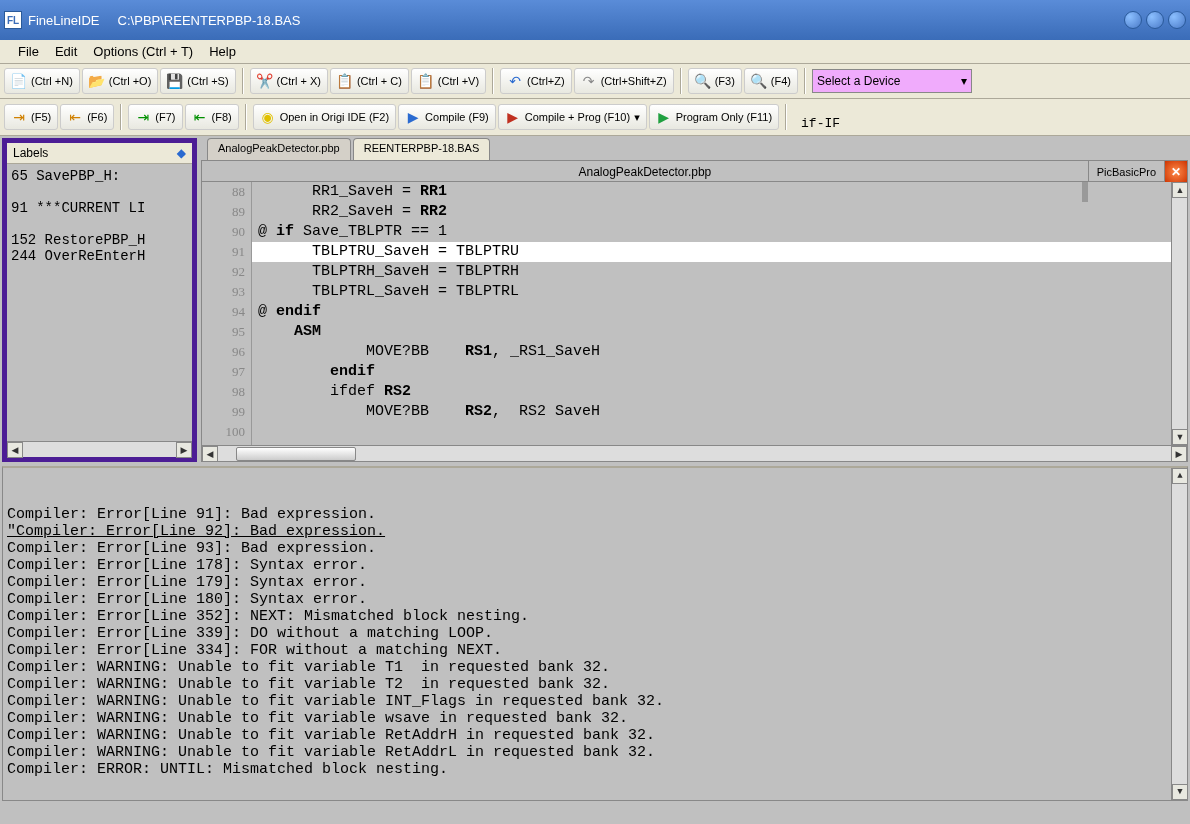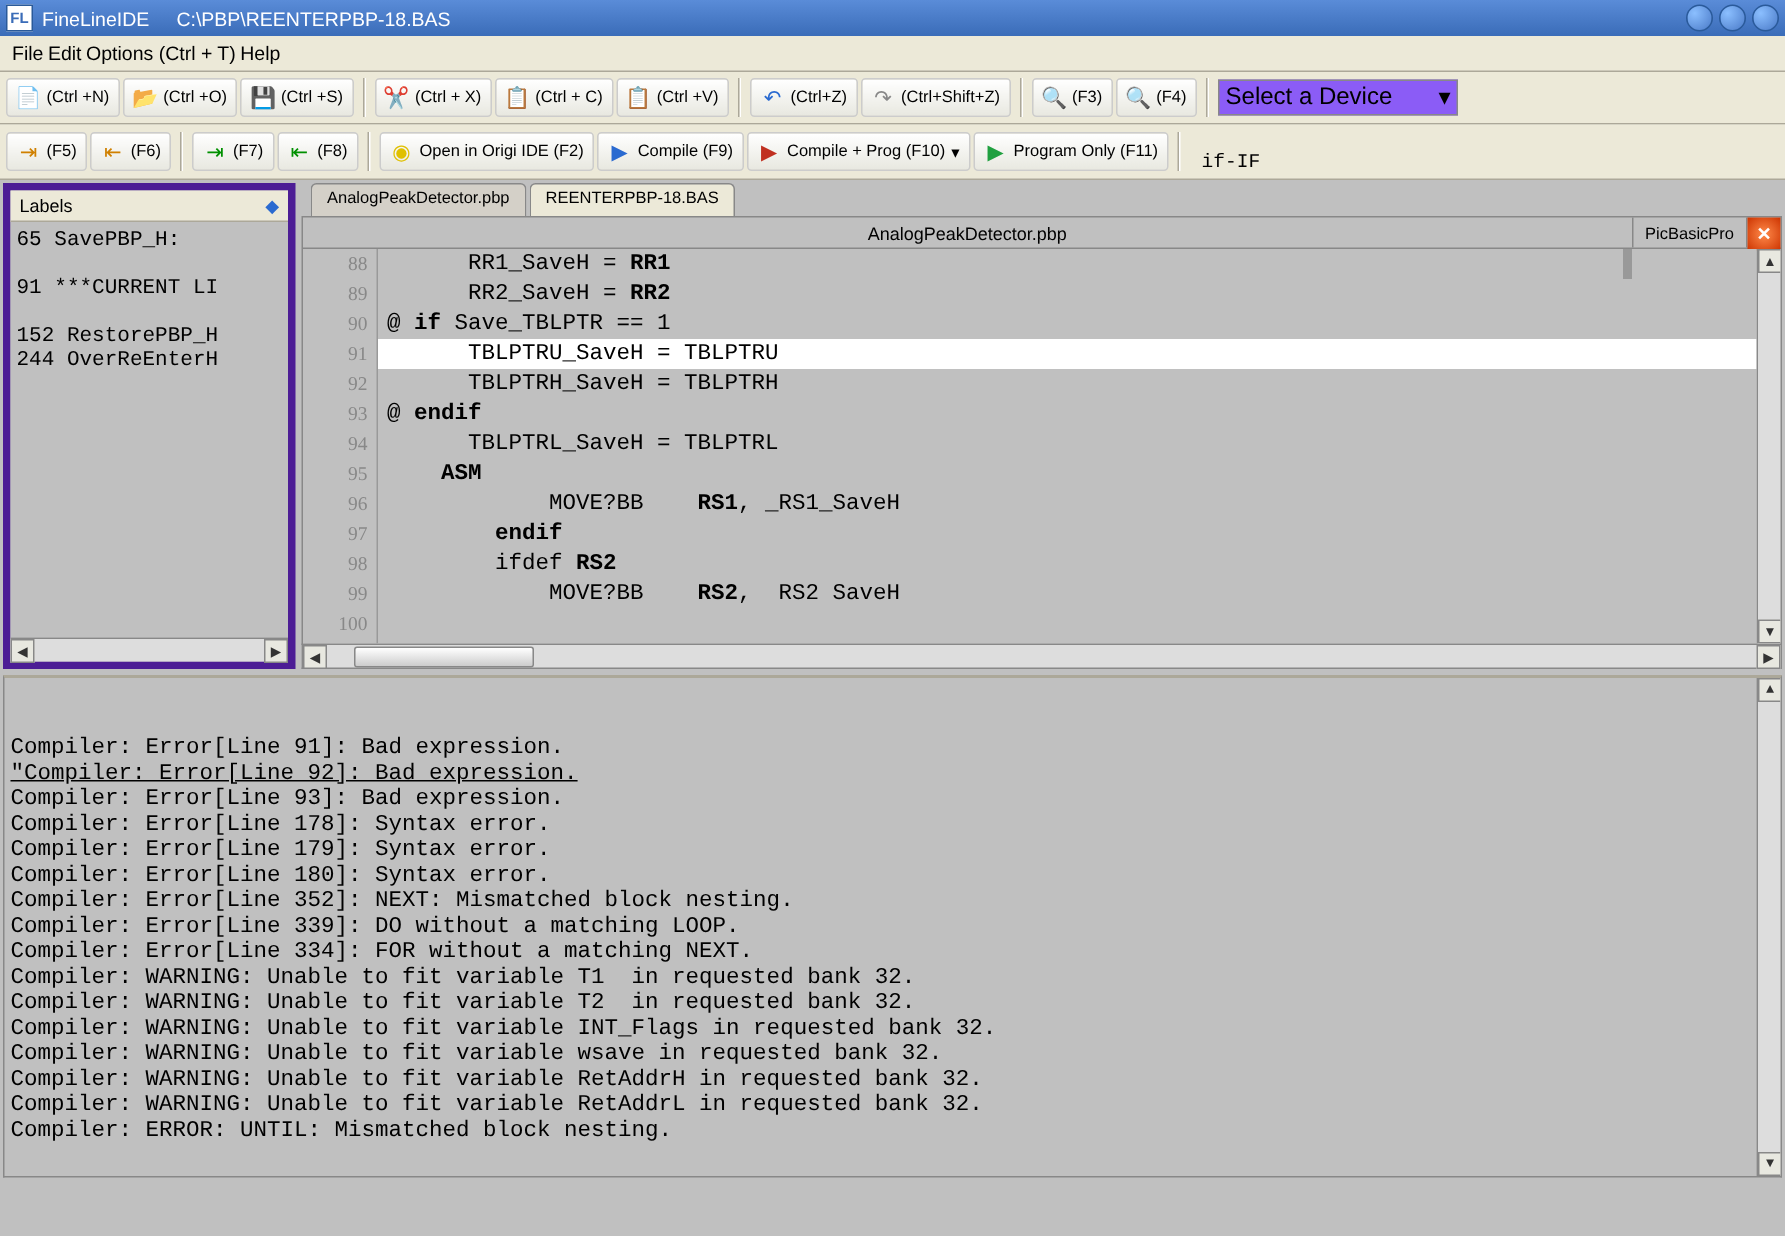--- a/index.html
+++ b/index.html
@@ -1,28 +1,28 @@
 <!DOCTYPE html>
 <html><head>
 <meta charset="utf-8">
 <style>
 * { box-sizing: border-box; margin: 0; padding: 0; }
 body { font-family: Tahoma, Arial, sans-serif; font-size: 12px; background: #c0c0c0; width: 1190px; height: 824px; overflow: hidden; }
-.titlebar { background: linear-gradient(#5a8cd8, #3a6cb8); height: 24px; display: flex; align-items: center; padding: 0 4px; color: white; font-size: 13px; }
+.titlebar { background: linear-gradient(#5a8cd8, #3a6cb8); height: 40px; display: flex; align-items: center; padding: 0 4px; color: white; font-size: 13px; }
 .titlebar .app-icon { width: 18px; height: 18px; background: #fff; color: #3a6cb8; font-weight: bold; font-size: 10px; display: flex; align-items: center; justify-content: center; margin-right: 6px; border: 1px solid #2a5a9a; }
 .titlebar .title-text { flex: 1; }
 .titlebar .win-controls { display: flex; gap: 4px; }
 .titlebar .win-btn { width: 18px; height: 18px; background: radial-gradient(circle at 30% 30%, #8bbfff, #4a7ac8); border-radius: 50%; border: 1px solid #2a5a9a; cursor: pointer; }
-.menubar { background: #ece9d8; border-bottom: 1px solid #aca899; padding: 4px 8px; display: flex; gap: 3px; font-size: 13px; }
+.menubar { background: #ece9d8; border-bottom: 1px solid #aca899; padding: 4px 18px; display: flex; gap: 16px; font-size: 13px; }
 .menubar span { cursor: pointer; }
 .toolbar-row { background: #ece9d8; border-bottom: 1px solid #aca899; padding: 4px; display: flex; align-items: center; gap: 2px; flex-wrap: wrap; }
 .tbtn { display: inline-flex; align-items: center; gap: 4px; padding: 3px 6px; border: 1px solid #ccc; background: linear-gradient(#fff, #e8e8e0); border-radius: 3px; cursor: pointer; font-size: 11px; height: 26px; }
 .tbtn .ico { width: 16px; height: 16px; display: inline-flex; align-items: center; justify-content: center; font-size: 14px; }
 .tsep { width: 2px; height: 26px; border-left: 1px solid #aca899; border-right: 1px solid #fff; margin: 0 4px; }
-.device-select { border: 1px solid #888; background: #8b5cf6; font-size: 16px; padding: 3px 4px; width: 160px; height: 24px; display: flex; justify-content: space-between; align-items: center; cursor: pointer; }
+.device-select { border: 1px solid #888; background: #f0abfc; font-size: 12px; padding: 3px 4px; width: 160px; height: 24px; display: flex; justify-content: space-between; align-items: center; cursor: pointer; }
 .if-label { font-family: Liberation Mono, monospace; font-size: 13px; padding: 0 8px; margin-top: 13px; }
 .main-area { display: flex; height: 328px; }
 .sidebar { width: 195px; border: 5px solid #4c1d95; background: #c0c0c0; display: flex; flex-direction: column; margin: 2px; }
 .sidebar-header { background: #ece9d8; border-bottom: 1px solid #aca899; padding: 3px 6px; display: flex; justify-content: space-between; align-items: center; font-size: 12px; }
 .sidebar-body { flex: 1; background: #c0c0c0; font-family: "Courier New", monospace; font-size: 14px; padding: 4px; overflow: hidden; white-space: pre; }
 .sidebar-scroll { height: 16px; border-top: 1px solid #888; display: flex; justify-content: space-between; background: #ddd; }
 .sb-arrow { width: 16px; height: 16px; border: 1px solid #888; background: #e8e8e0; cursor: pointer; display: flex; align-items: center; justify-content: center; font-size: 8px; }
 .editor-wrap { flex: 1; margin: 2px; display: flex; flex-direction: column; }
 .tabs { display: flex; gap: 2px; height: 22px; padding-left: 6px; }
 .tab { padding: 3px 10px; border: 1px solid #888; border-bottom: none; border-radius: 4px 4px 0 0; background: #ece9d8; font-size: 11px; cursor: pointer; }
@@ -211,22 +211,22 @@
           <div>99</div>
           <div>100</div>
         </div>
       <div class="code" id="codearea">
           <div class="col-sep"></div>
           <div>&nbsp;&nbsp;&nbsp;&nbsp;&nbsp;&nbsp;RR1_SaveH&nbsp;=&nbsp;<span class="bold">RR1</span></div>
           <div>&nbsp;&nbsp;&nbsp;&nbsp;&nbsp;&nbsp;RR2_SaveH&nbsp;=&nbsp;<span class="bold">RR2</span></div>
           <div>@&nbsp;<span class="bold">if</span>&nbsp;Save_TBLPTR&nbsp;==&nbsp;1</div>
           <div class="hl">&nbsp;&nbsp;&nbsp;&nbsp;&nbsp;&nbsp;TBLPTRU_SaveH&nbsp;=&nbsp;TBLPTRU</div>
           <div>&nbsp;&nbsp;&nbsp;&nbsp;&nbsp;&nbsp;TBLPTRH_SaveH&nbsp;=&nbsp;TBLPTRH</div>
+          <div>&nbsp;&nbsp;&nbsp;&nbsp;&nbsp;&nbsp;TBLPTRL_SaveH&nbsp;=&nbsp;TBLPTRL</div>
           <div>@&nbsp;<span class="bold">endif</span></div>
-          <div>&nbsp;&nbsp;&nbsp;&nbsp;&nbsp;&nbsp;TBLPTRL_SaveH&nbsp;=&nbsp;TBLPTRL</div>
           <div>&nbsp;&nbsp;&nbsp;&nbsp;<span class="bold">ASM</span></div>
           <div>&nbsp;&nbsp;&nbsp;&nbsp;&nbsp;&nbsp;&nbsp;&nbsp;&nbsp;&nbsp;&nbsp;&nbsp;MOVE?BB&nbsp;&nbsp;&nbsp;&nbsp;<span class="bold">RS1</span>,&nbsp;_RS1_SaveH</div>
           <div>&nbsp;&nbsp;&nbsp;&nbsp;&nbsp;&nbsp;&nbsp;&nbsp;<span class="bold">endif</span></div>
           <div>&nbsp;&nbsp;&nbsp;&nbsp;&nbsp;&nbsp;&nbsp;&nbsp;ifdef&nbsp;<span class="bold">RS2</span></div>
           <div>&nbsp;&nbsp;&nbsp;&nbsp;&nbsp;&nbsp;&nbsp;&nbsp;&nbsp;&nbsp;&nbsp;&nbsp;MOVE?BB&nbsp;&nbsp;&nbsp;&nbsp;<span class="bold">RS2</span>,&nbsp;&nbsp;RS2&nbsp;SaveH</div>
         </div>
       <div class="vscroll">
         <div class="sb-arrow">
             <span class="arrow-shape">▲</span>
           </div>

